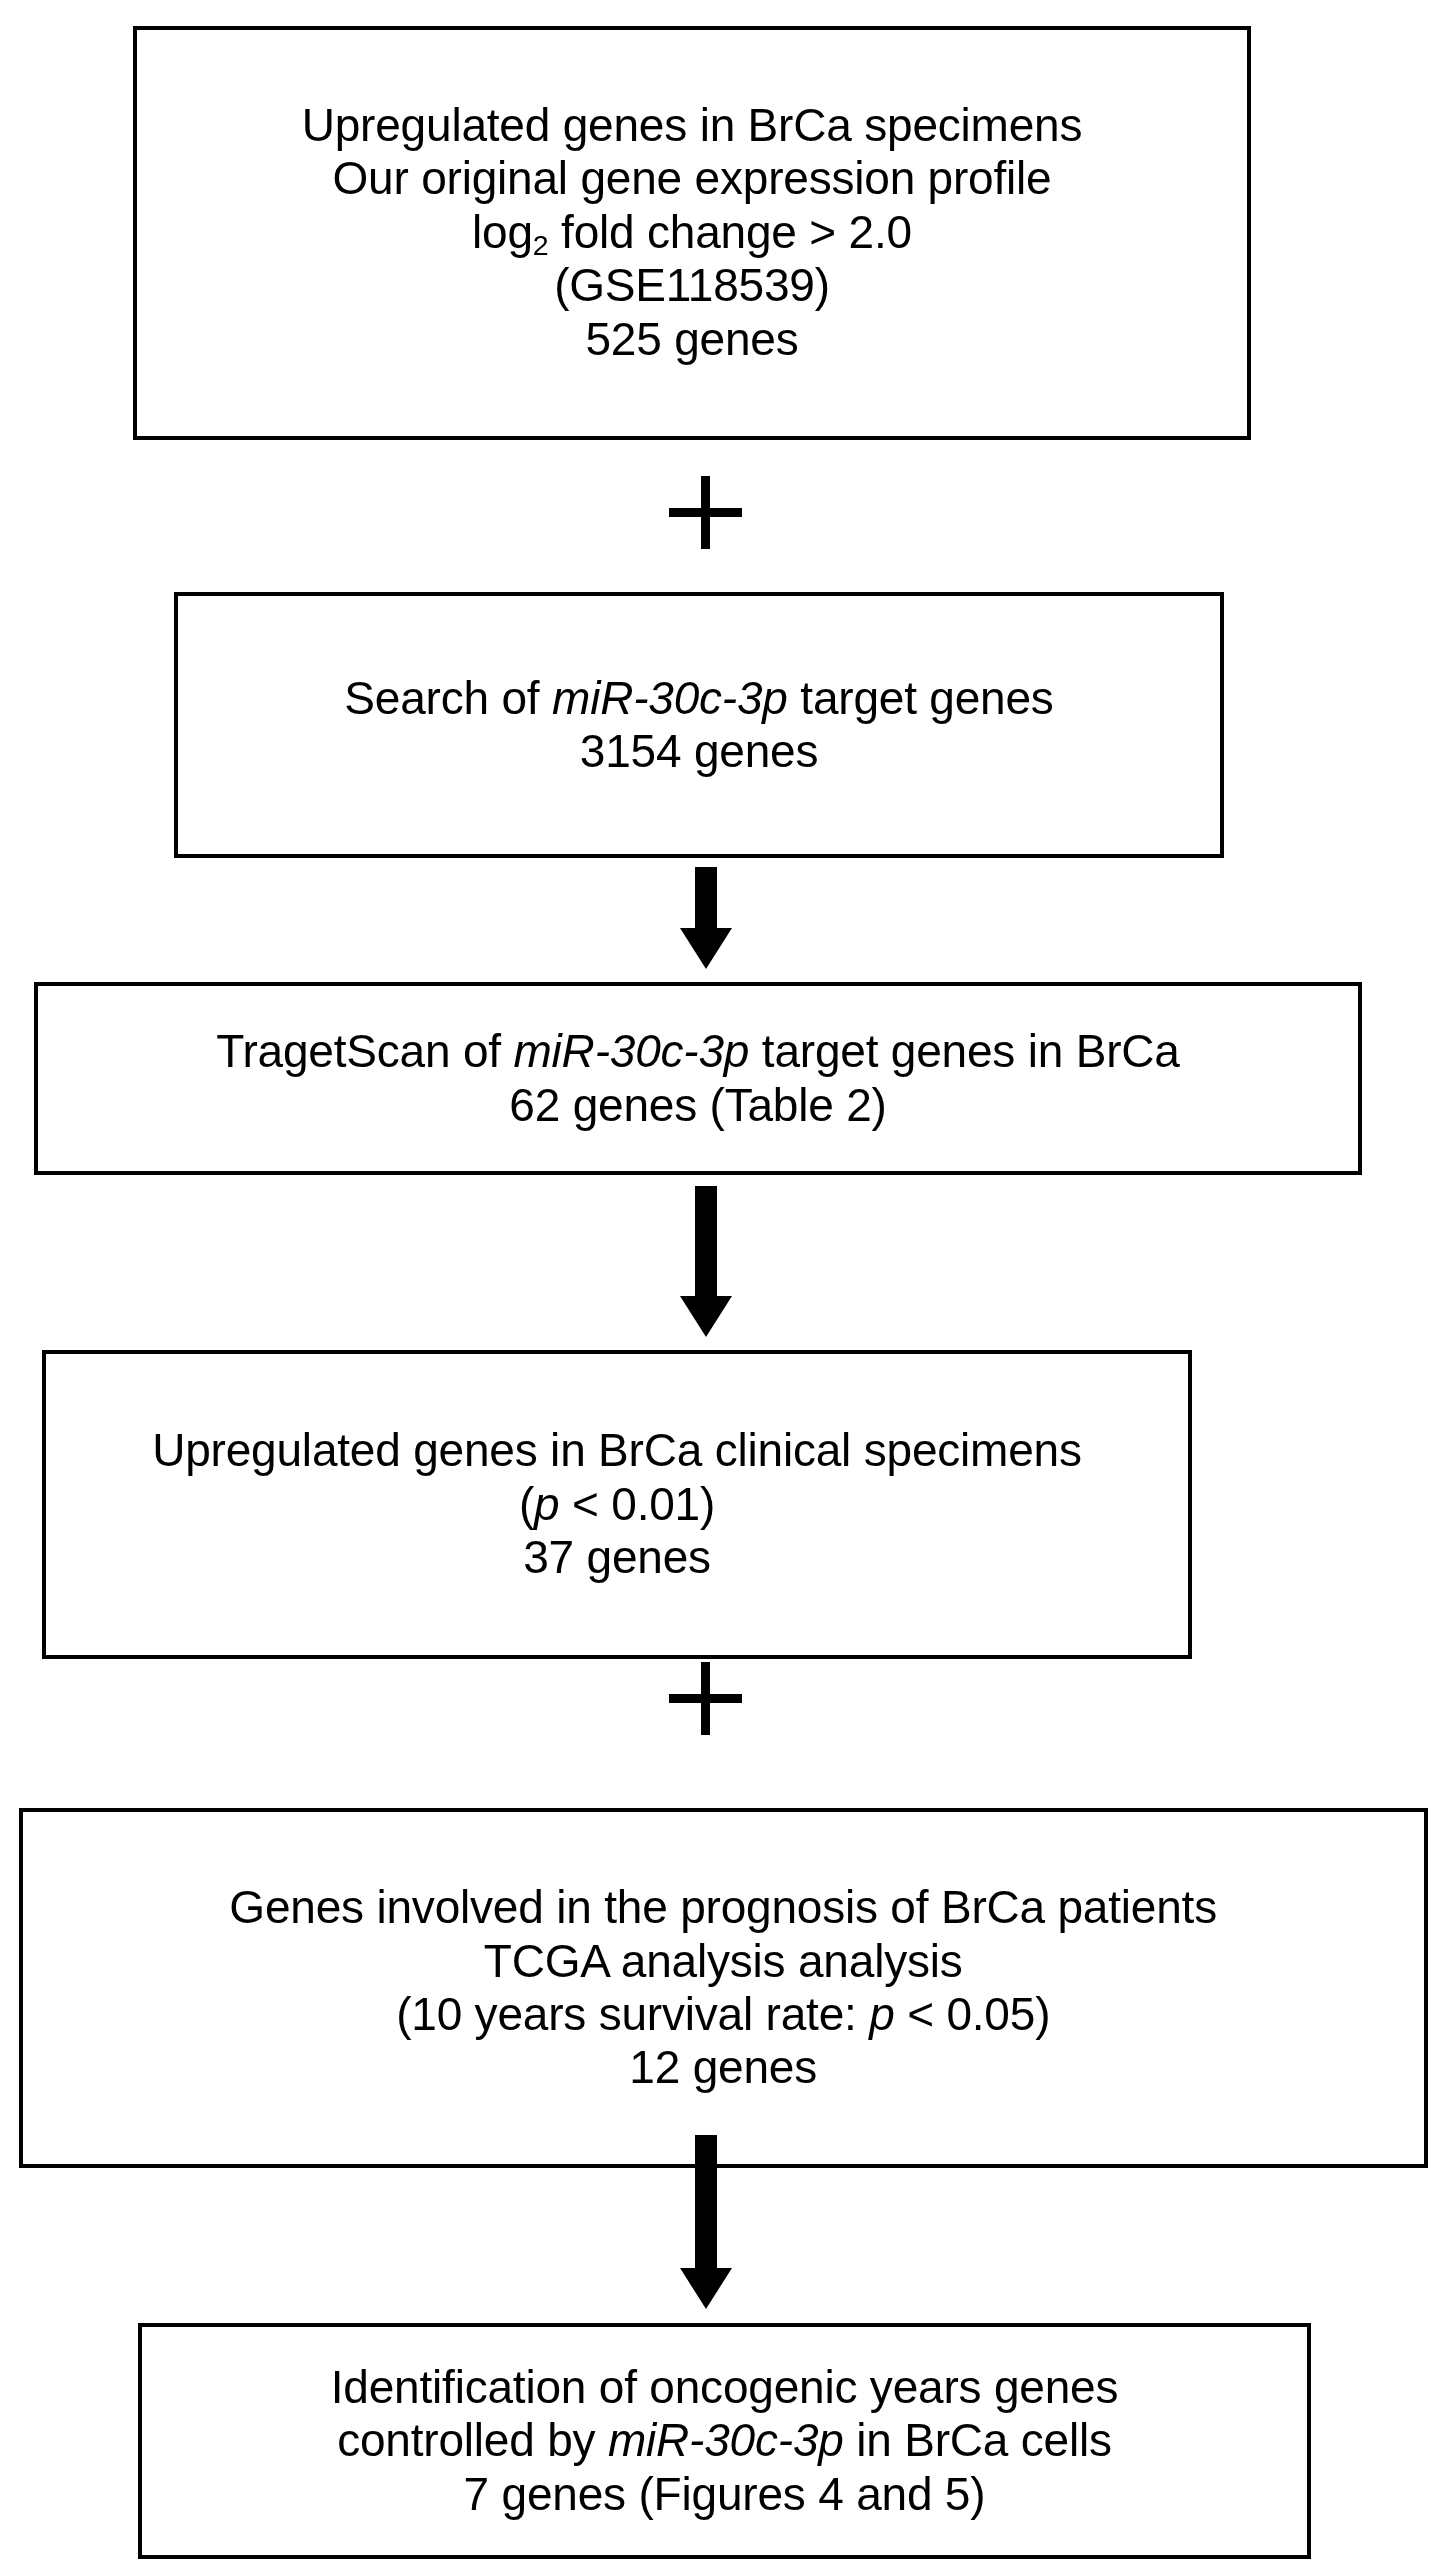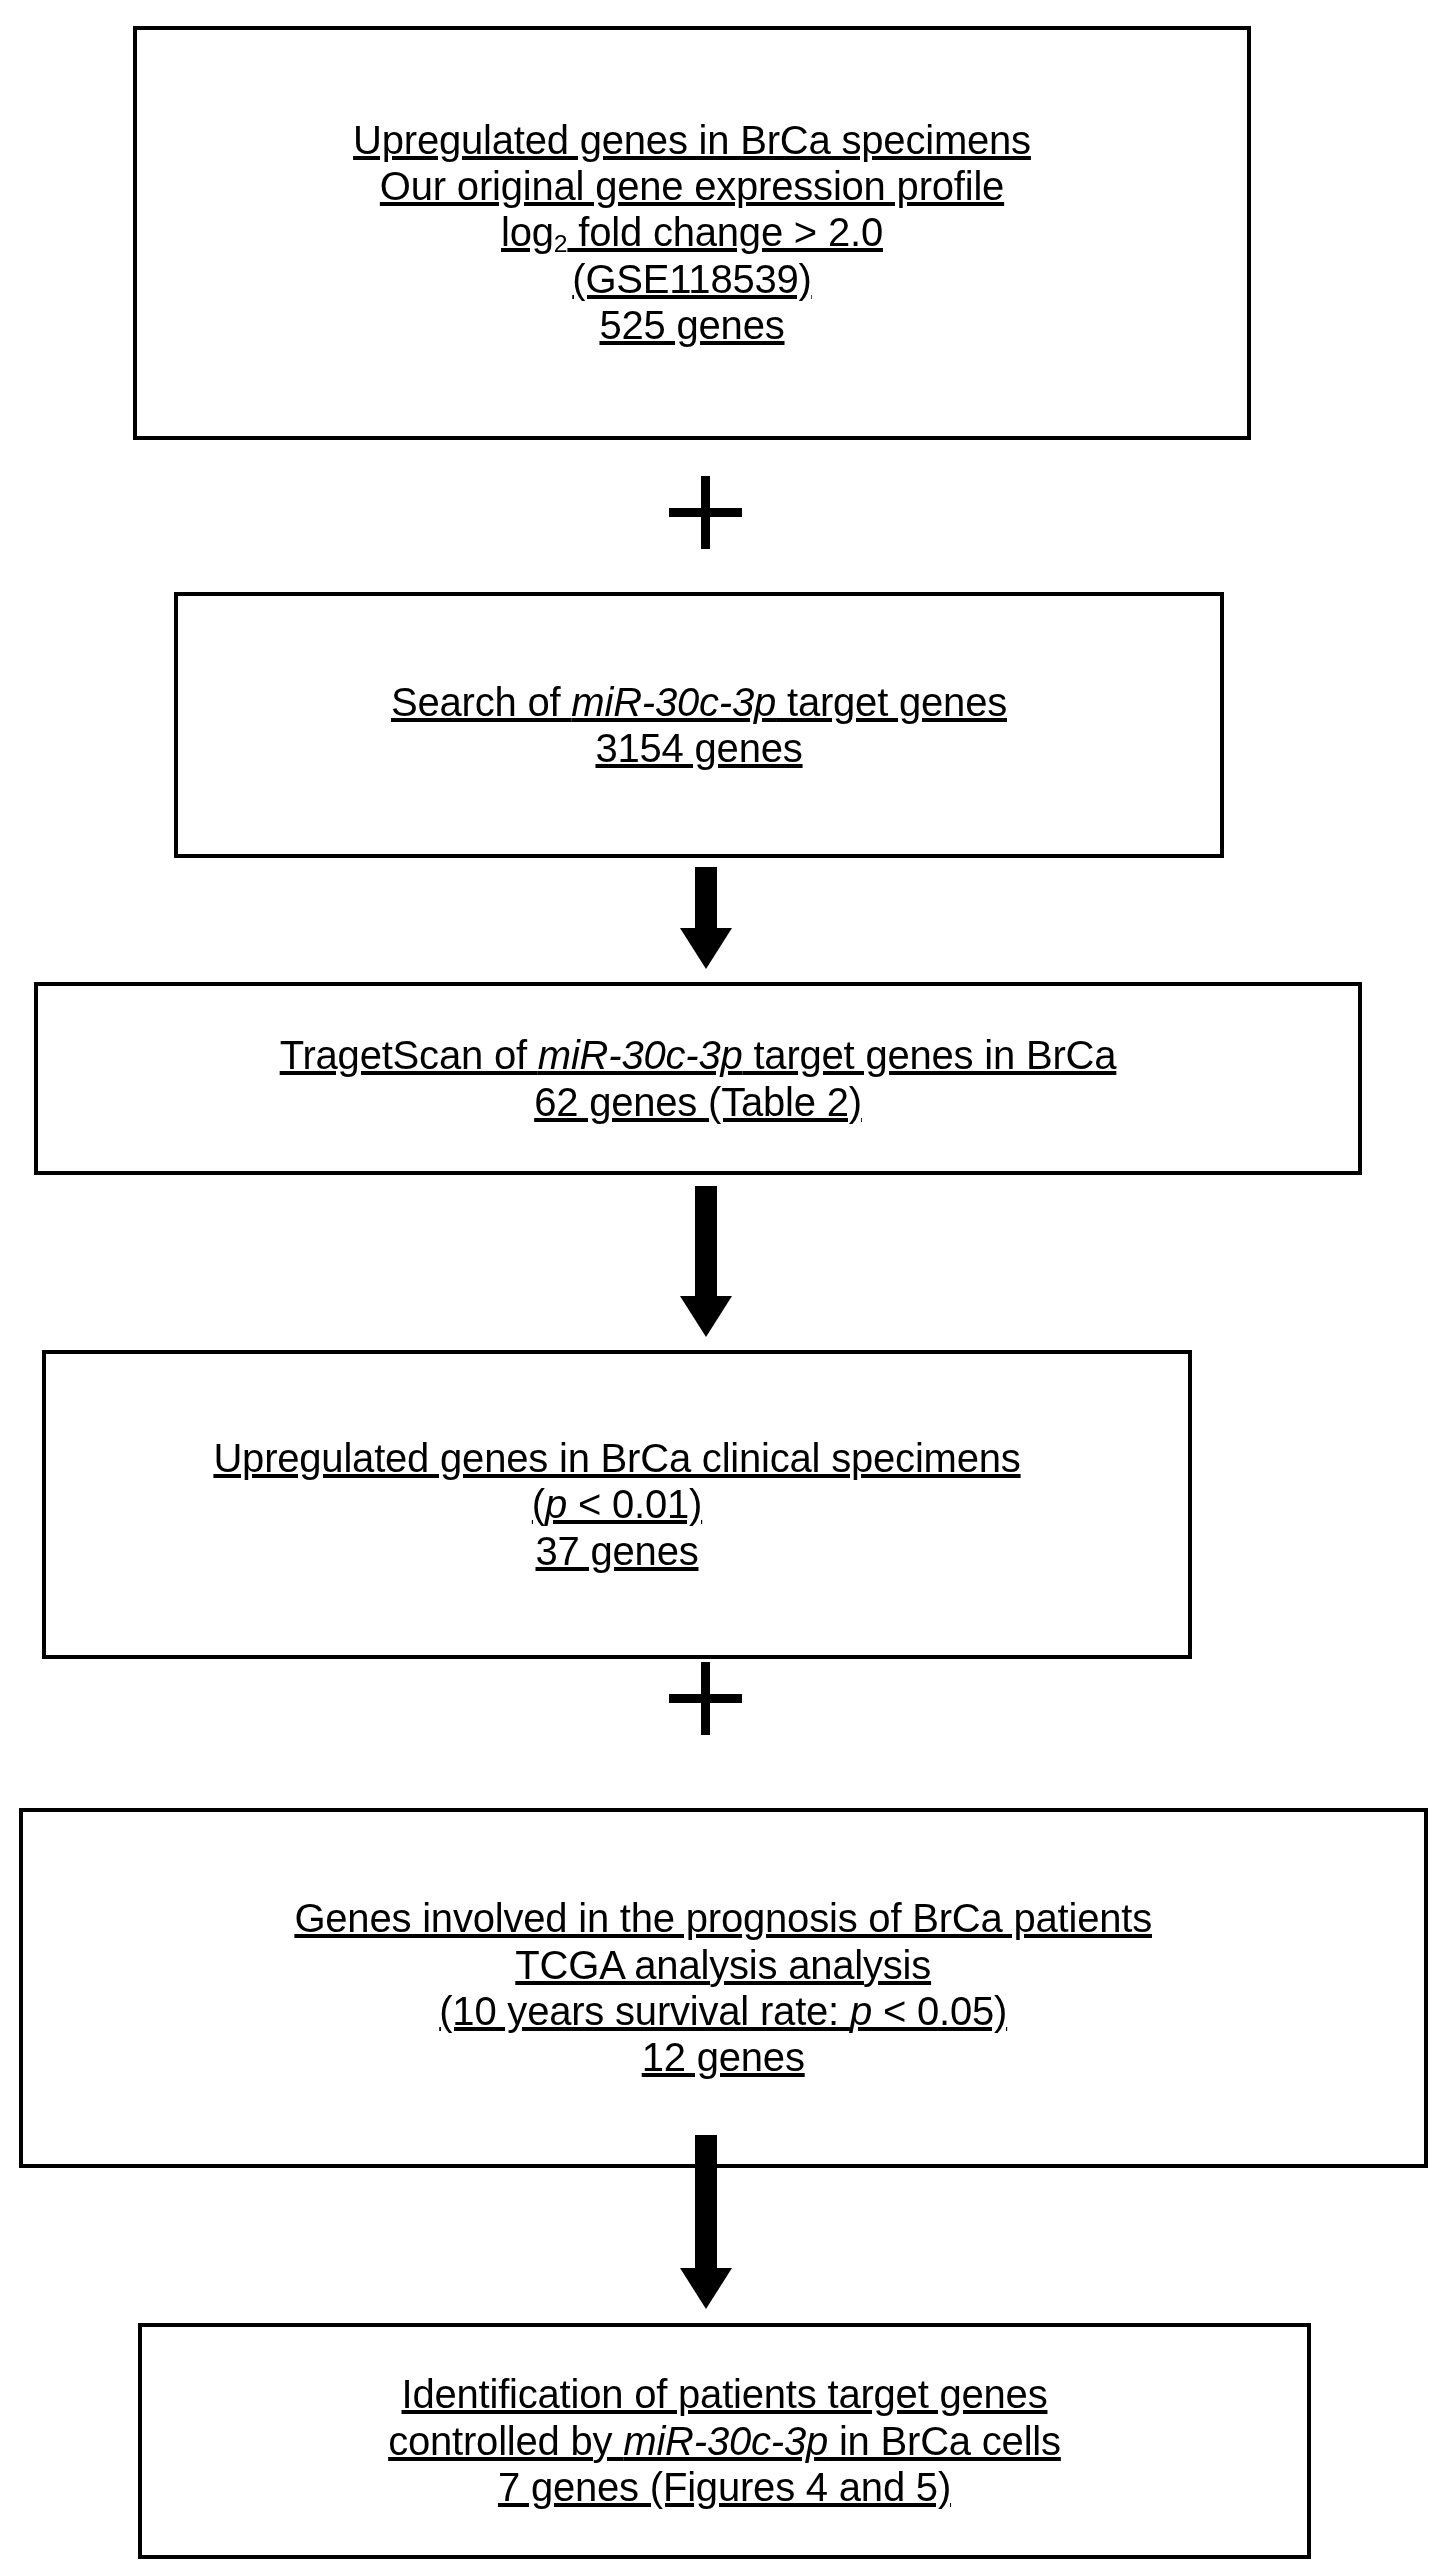--- a/index.html
+++ b/index.html
@@ -31,24 +31,23 @@
     background: #ffffff;
     display: flex;
     flex-direction: column;
     align-items: center;
     justify-content: center;
     text-align: center;
   }
   .node .line {
     display: block;
     white-space: nowrap;
-    font-size: 40px;
+    font-size: 46px;
     line-height: 1.16;
     letter-spacing: -0.2px;
-    text-decoration: underline;
   }
   .node .line i {
     font-style: italic;
   }
   .node .line sub {
     font-size: 0.62em;
     line-height: 0;
     vertical-align: -0.25em;
   }
 
@@ -169,19 +168,19 @@
     <span class="line"><span>(10 years survival rate: </span><i>p</i><span> &lt; 0.05)</span></span>
     <span class="line">12 genes</span>
   </div>
 
   <div class="arrow" id="arrow-3">
     <div class="stem"></div>
     <div class="head"></div>
   </div>
 
   <div class="node" id="node-6">
-    <span class="line">Identification of patients target genes</span>
+    <span class="line">Identification of oncogenic years genes</span>
     <span class="line"><span>controlled by </span><i>miR-30c-3p</i><span> in BrCa cells</span></span>
     <span class="line">7 genes (Figures 4 and 5)</span>
   </div>
 
 </div>
 
 
 </body></html>

